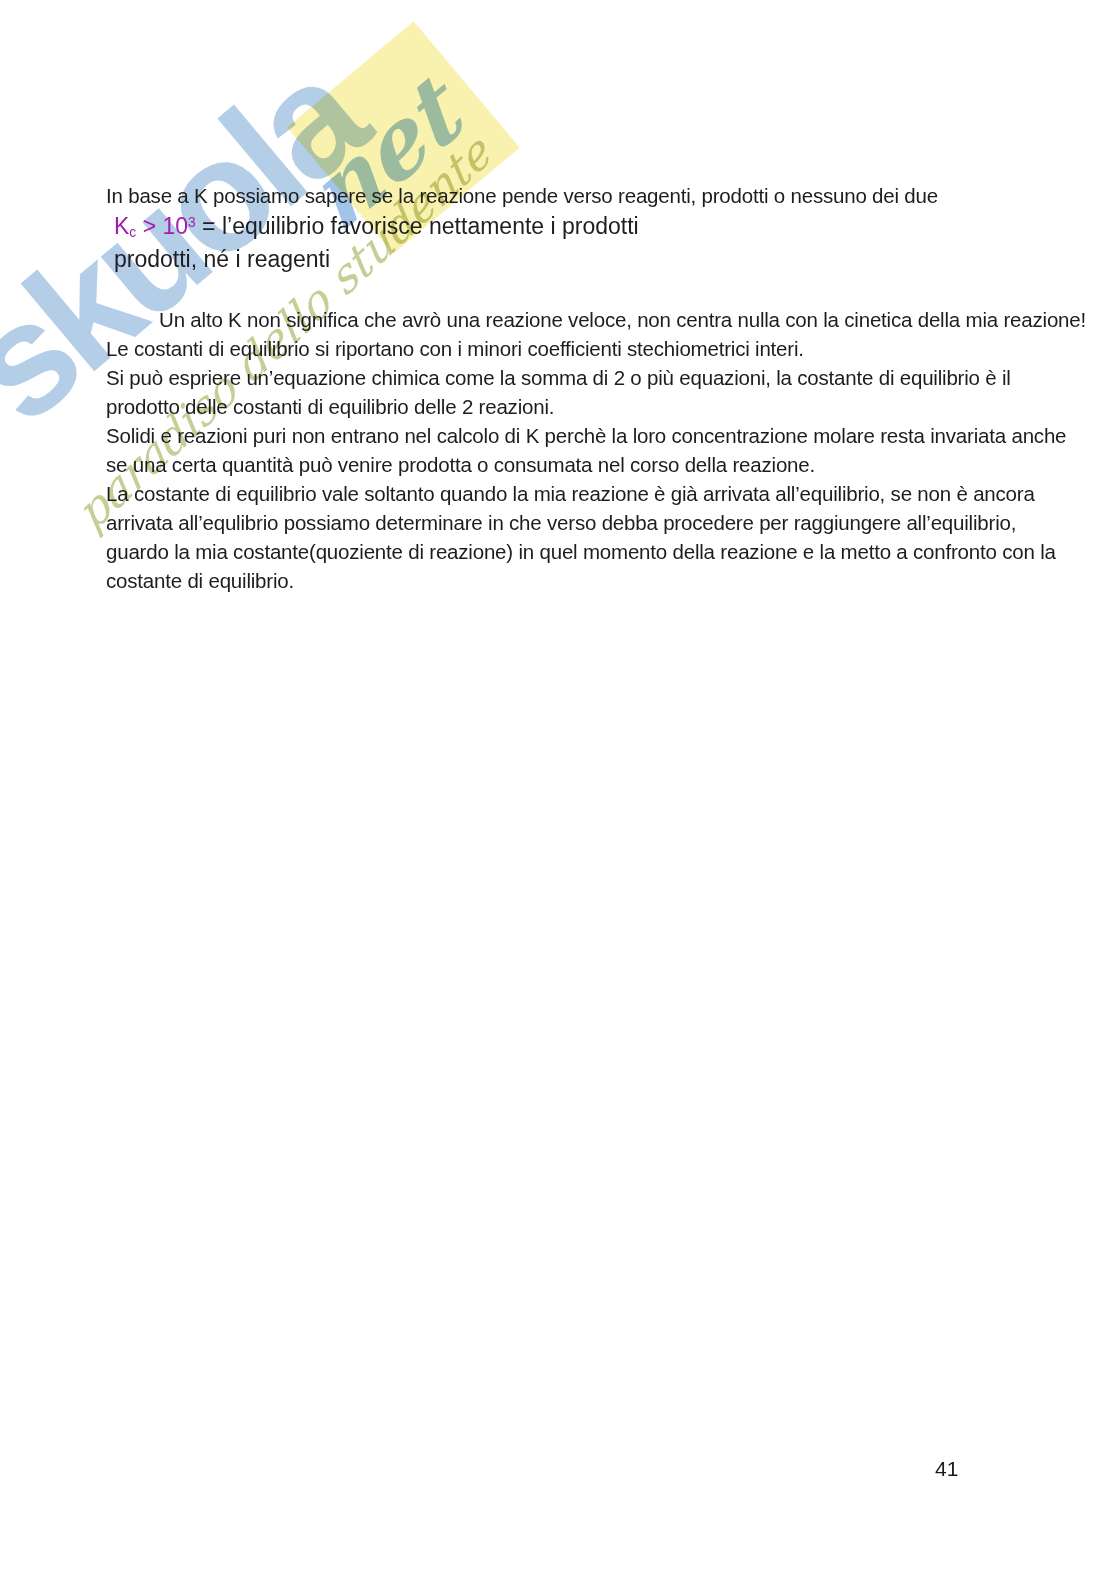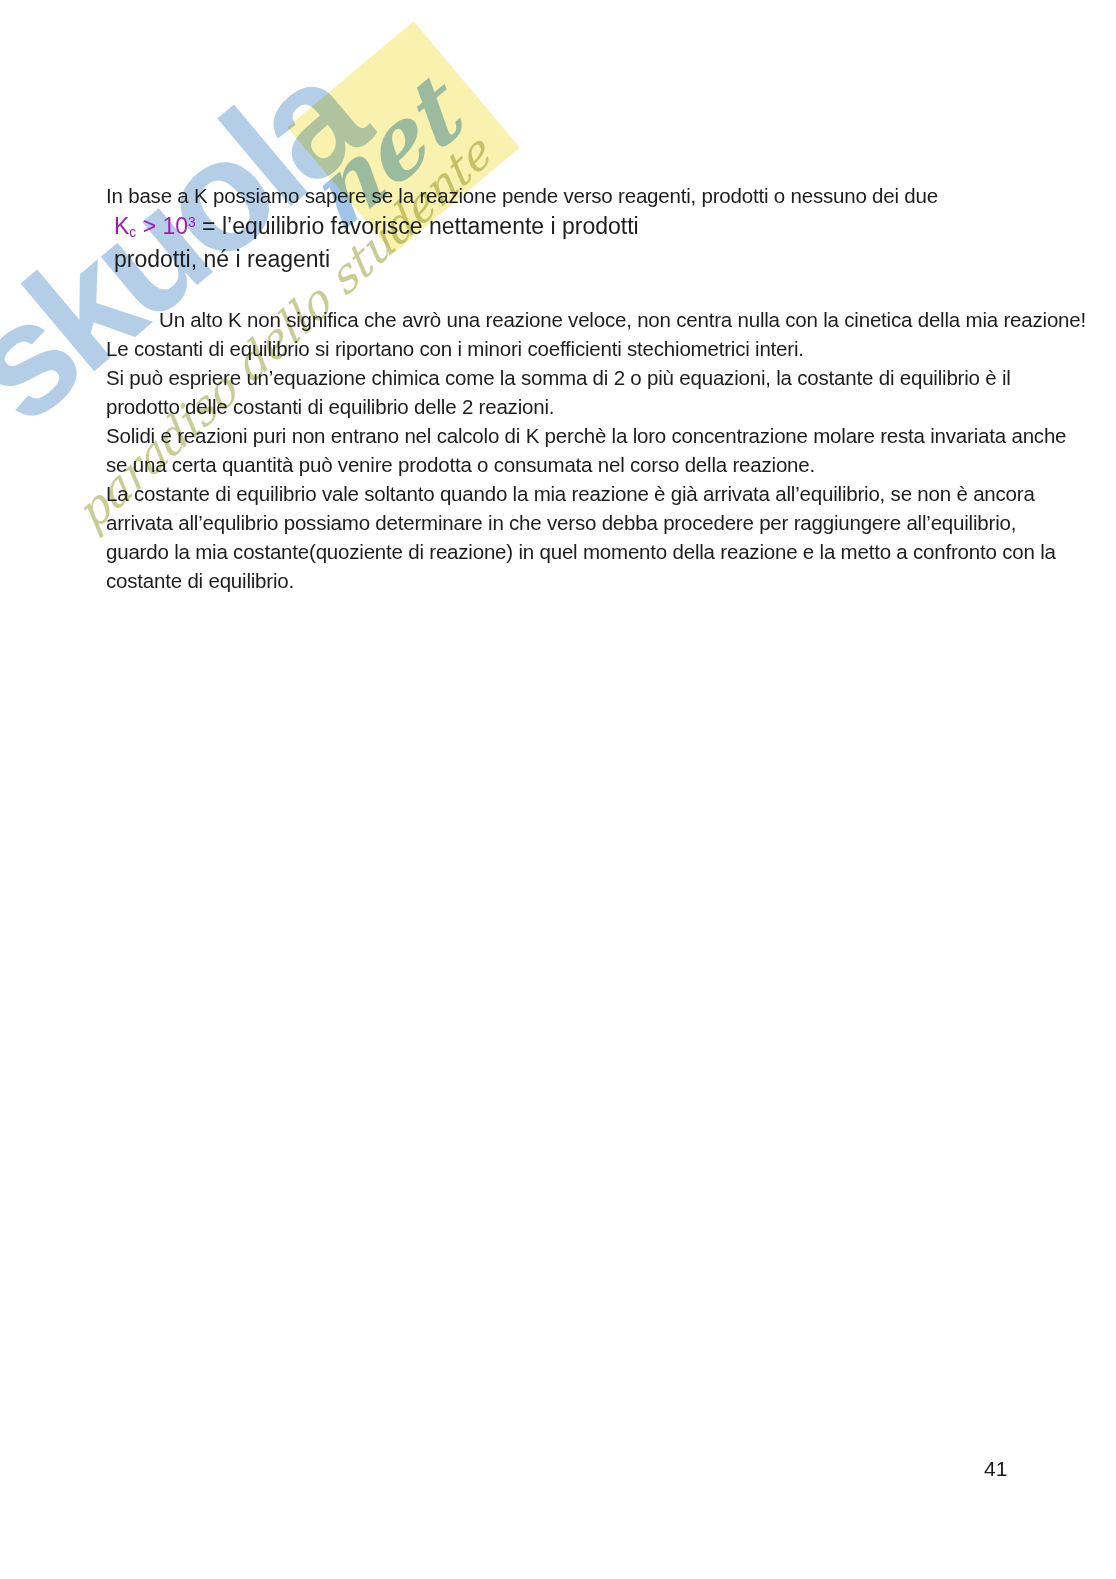--- a/index.html
+++ b/index.html
@@ -84,21 +84,21 @@
     line-height:26px;
     letter-spacing:0;
     color:#1e1e22;
   }
   .slide .red { color:#a21caf; }
   .sb { font-size:0.6em; vertical-align:-0.22em; letter-spacing:0; }
   .sp { font-size:0.6em; vertical-align:0.5em; letter-spacing:0; }
 
   .page-number {
     position:absolute;
-    left:984px; top:1457px;
+    left:935px; top:1457px;
     z-index:1;
     font-size:21px;
     color:#1a1a1a;
   }
 </style>
 </head>
 <body>
 
 <div class="watermark" aria-hidden="true">
   <div class="wm-square"></div>

